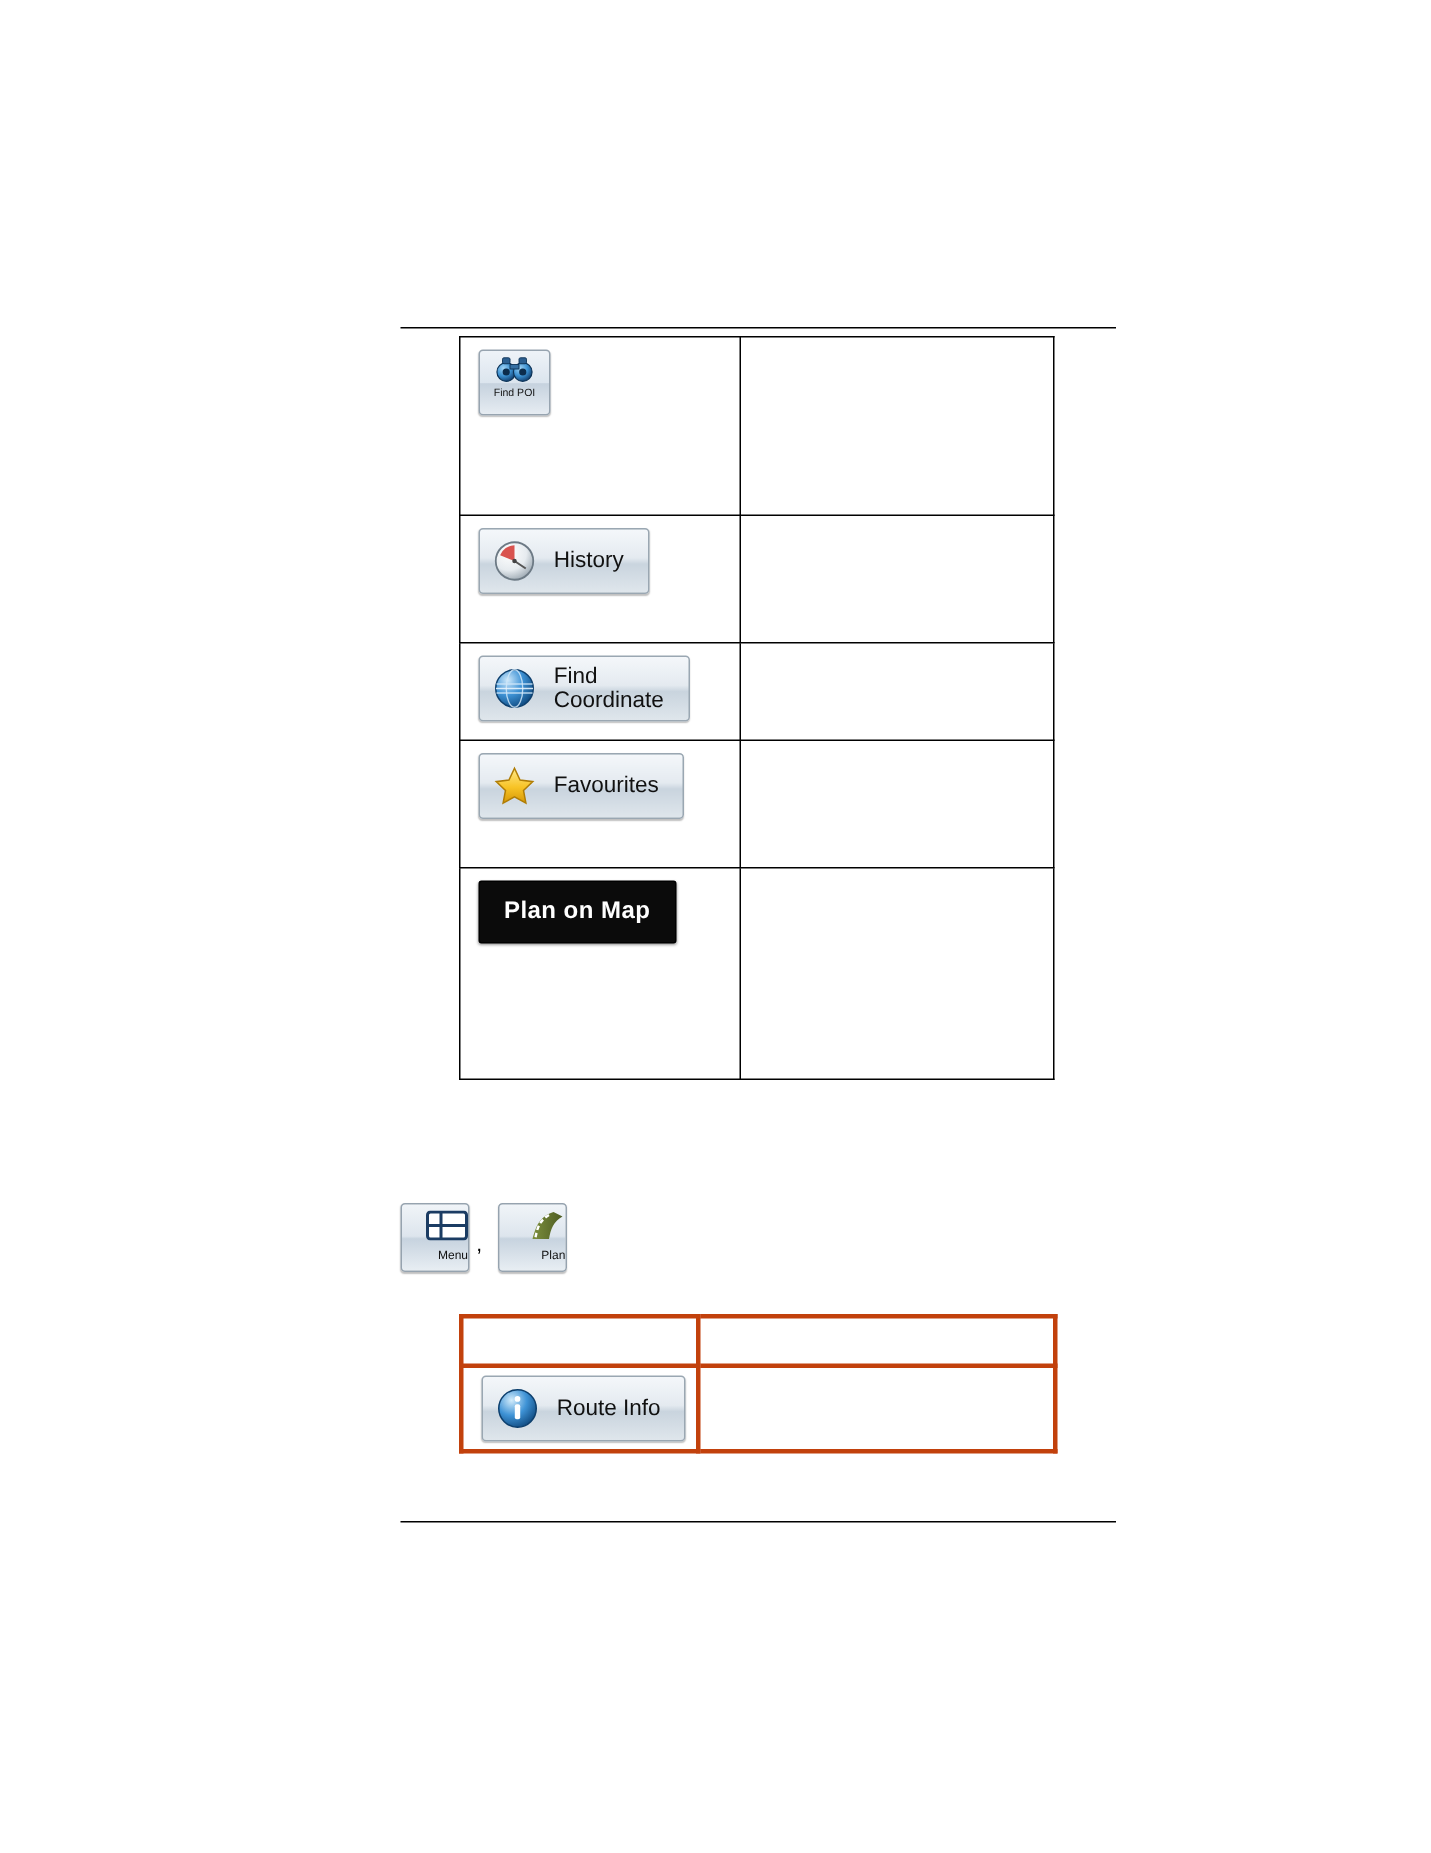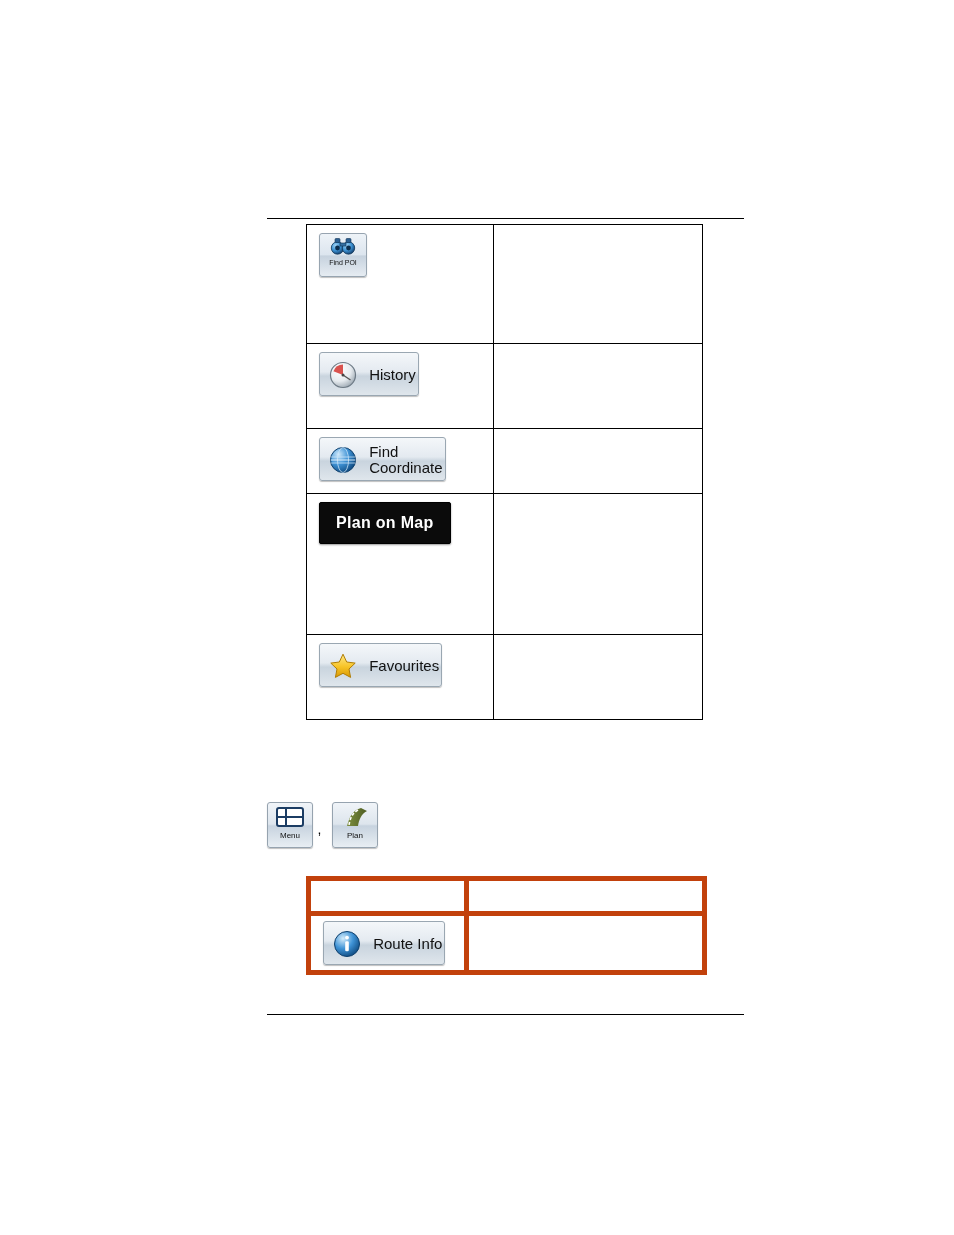--- a/index.html
+++ b/index.html
@@ -59,41 +59,41 @@
   
   .table-route {
     position: absolute;
     left: 306px;
     top: 876px;
     width: 396px;
     border-collapse: collapse;
     table-layout: fixed;
   }
   .table-route td {
-    border: 5px solid #c2410c;
+    border: 3px solid #c2410c;
     vertical-align: top;
     padding: 0;
   }
   .r-col-icon { width: 158px; }
   .r-col-desc { width: 238px; }
 
   
 
   
   .btn-light {
     display: inline-block;
     position: relative;
     background: linear-gradient(to bottom, #f4f7fa 0%, #e4eaf0 45%, #c9d4de 55%, #dfe6ec 100%);
     border: 1px solid #9aa7b2;
     border-radius: 3px;
     box-shadow: 0 1px 1px rgba(0,0,0,0.25);
     height: 42px;
     line-height: 42px;
     white-space: nowrap;
-    padding: 0 2px 0 8px;
+    padding: 0 16px 0 8px;
     font-size: 15px;
     color: #111;
   }
   .btn-light .lbl {
     display: inline-block;
     vertical-align: middle;
     line-height: 1.1;
     font-size: 15px;
     white-space: pre-line;
   }
@@ -158,21 +158,21 @@
     height: 46px;
   }
   .btn-sq {
     display: inline-block;
     width: 44px;
     height: 44px;
     background: linear-gradient(to bottom, #f0f4f8 0%, #dde5ed 48%, #c7d3df 52%, #e8eef3 100%);
     border: 1px solid #96a3af;
     border-radius: 3px;
     box-shadow: 0 1px 1px rgba(0,0,0,0.25);
-    text-align: center;
+    text-align: right;
     vertical-align: top;
     position: relative;
   }
   .btn-sq .sq-ic {
     display: block;
     margin: 4px auto 0 auto;
     position: relative;
   }
   .btn-sq .sq-lbl {
     display: block;
@@ -303,48 +303,48 @@
 Coordinate</span>
             </span>
           </div>
         </td>
         <td>
           <div class="cell-inner"></div>
         </td>
       </tr>
 
       <tr>
-        <td class="tall-5">
-          <div class="cell-inner">
-            <span class="btn-dark">Plan on Map</span>
-          </div>
-        </td>
-        <td>
-          <div class="cell-inner"></div>
-        </td>
-      </tr>
-
-      <tr>
         <td class="tall-4">
           <div class="cell-inner">
             <span class="btn-light">
               <span class="ic">
                 <svg class="ic-art" viewBox="0 0 30 30" xmlns="http://www.w3.org/2000/svg">
                   <defs>
                     <linearGradient id="gstar" x1="0" y1="0" x2="0" y2="1">
                       <stop offset="0%" stop-color="#ffe98a"></stop>
                       <stop offset="55%" stop-color="#f7c325"></stop>
                       <stop offset="100%" stop-color="#d79806"></stop>
                     </linearGradient>
                   </defs>
                   <path d="M15 3.2 L18.7 11 L27.2 12.1 L21 18 L22.6 26.4 L15 22.3 L7.4 26.4 L9 18 L2.8 12.1 L11.3 11 Z" fill="url(#gstar)" stroke="#b07d05" stroke-width="1"></path>
                 </svg>
               </span>
               <span class="lbl">Favourites</span>
             </span>
+          </div>
+        </td>
+        <td>
+          <div class="cell-inner"></div>
+        </td>
+      </tr>
+
+      <tr>
+        <td class="tall-5">
+          <div class="cell-inner">
+            <span class="btn-dark">Plan on Map</span>
           </div>
         </td>
         <td>
           <div class="cell-inner"></div>
         </td>
       </tr>
     </tbody>
   </table>
 
   <div class="inline-btns">

